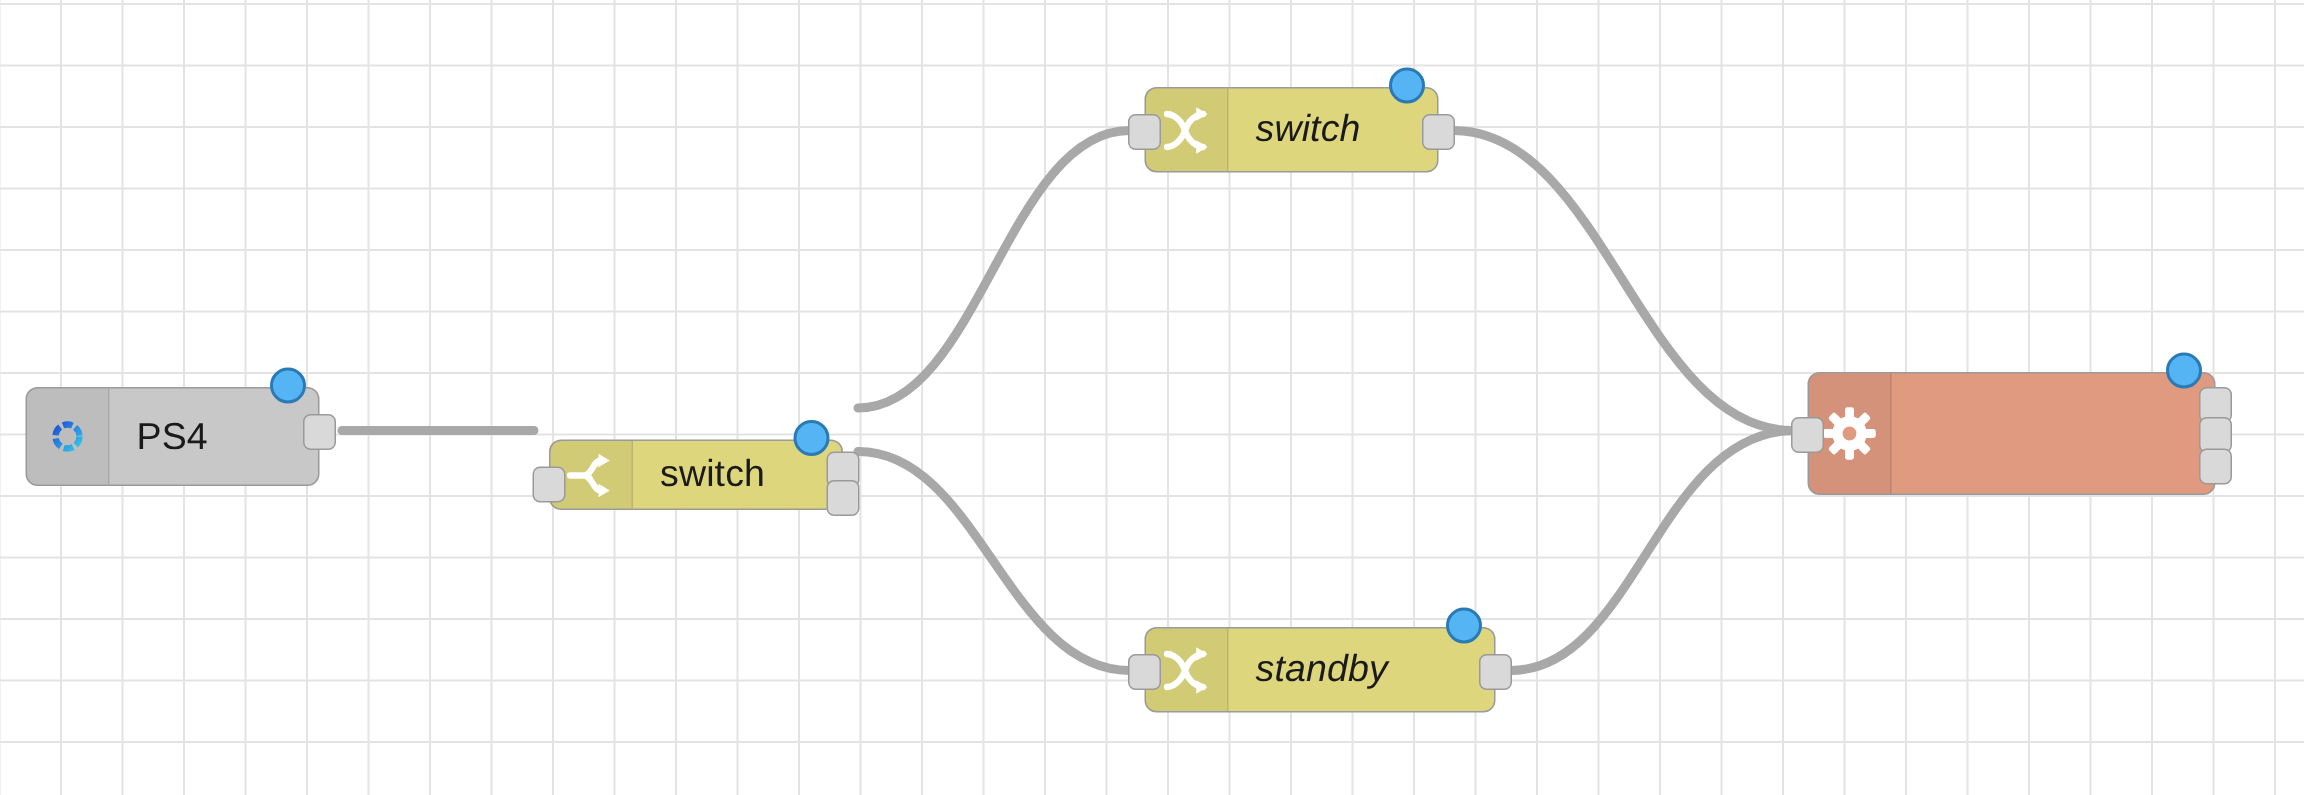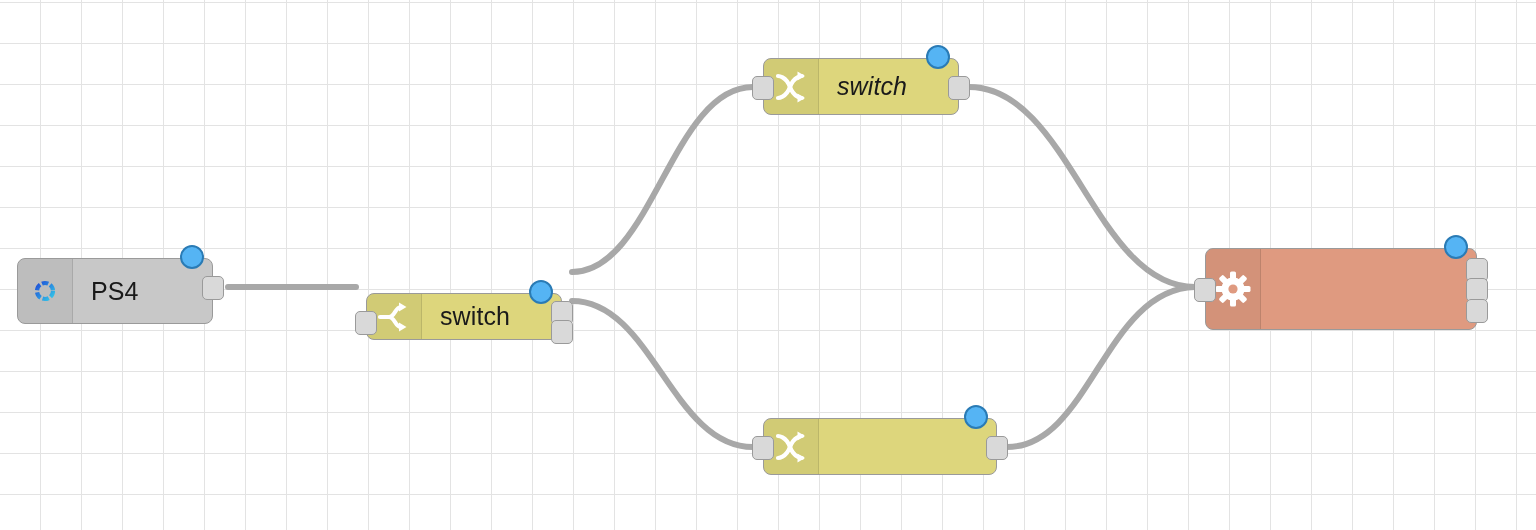--- a/index.html
+++ b/index.html
@@ -172,20 +172,21 @@
       <div class="node yellow" style="left: 763px; top: 418px; width: 234px; height: 57px; background: rgb(221, 214, 124); border-color: rgb(154, 154, 154);">
         <div class="node-body">
           <div class="node-icon-cell">
             <svg class="icon-svg" width="34" height="34" viewBox="0 0 34 34">
               <path d="M4 6 C4 6 12 6 16 17 C20 28 28 28 28 28" fill="none" stroke="#ffffff" stroke-width="4.2" stroke-linecap="round"></path>
               <path d="M4 28 C4 28 12 28 16 17 C20 6 28 6 28 6" fill="none" stroke="#ffffff" stroke-width="4.2" stroke-linecap="round"></path>
               <path d="M23.5 1.5 L31 6 L23.5 10.5 Z" fill="#ffffff"></path>
               <path d="M23.5 23.5 L31 28 L23.5 32.5 Z" fill="#ffffff"></path>
             </svg>
           </div>
+          <div class="node-label italic">standby</div>
         </div>
         <div class="port in" style="top: 16.5px; background: rgb(217, 217, 217);"></div>
         <div class="port out" style="top: 16.5px; background: rgb(217, 217, 217);"></div>
         <div class="status-dot" style="left: 200px; top: -14px; background: rgb(85, 180, 244); border-color: rgb(42, 123, 181);"></div>
       </div>
       <div class="node salmon" style="left: 1205px; top: 248px; width: 272px; height: 82px; background: rgb(223, 154, 128); border-color: rgb(154, 154, 154);">
         <div class="node-body">
           <div class="node-icon-cell">
             <svg class="icon-svg" width="36" height="36" viewBox="0 0 36 36">
               <rect x="15" y="0.5" width="6" height="9" rx="1.6" fill="#ffffff" transform="rotate(0 18 18)"></rect>

